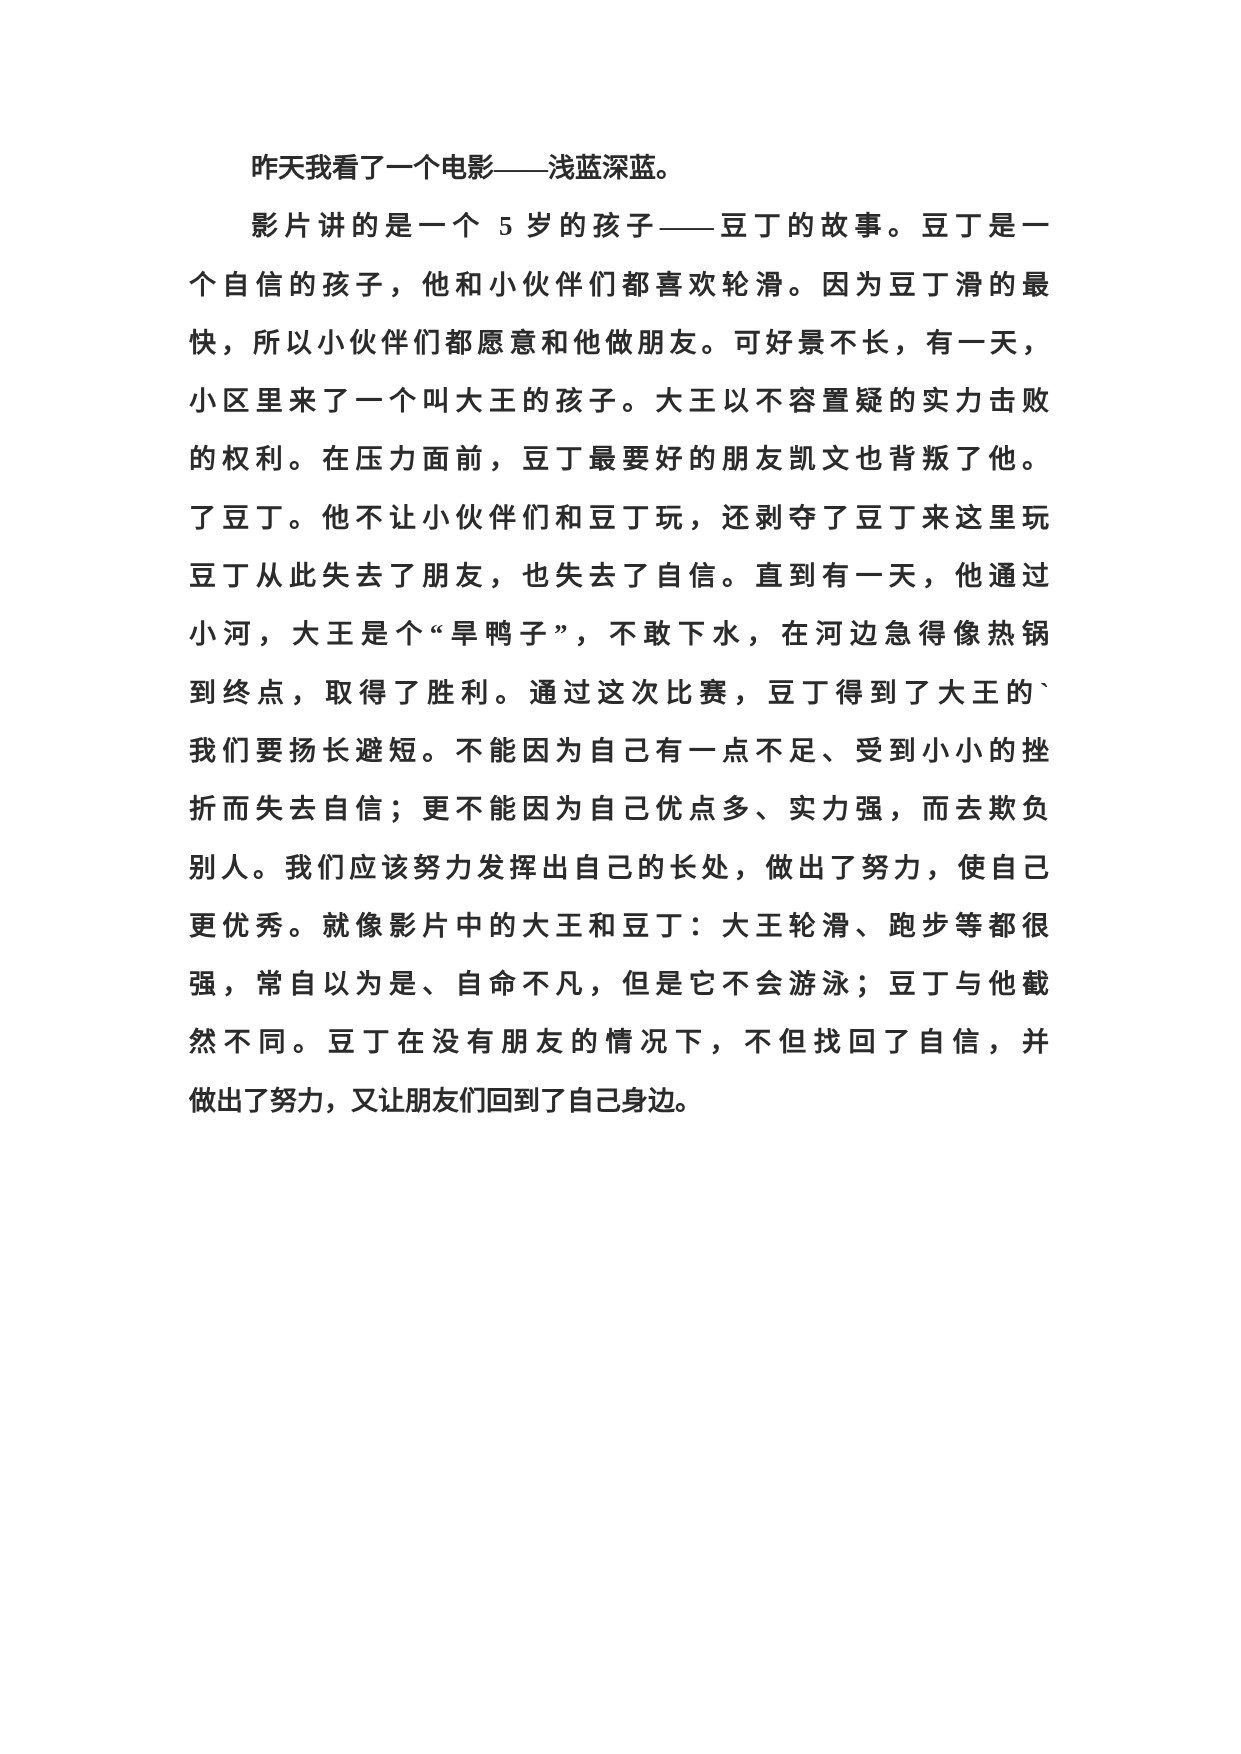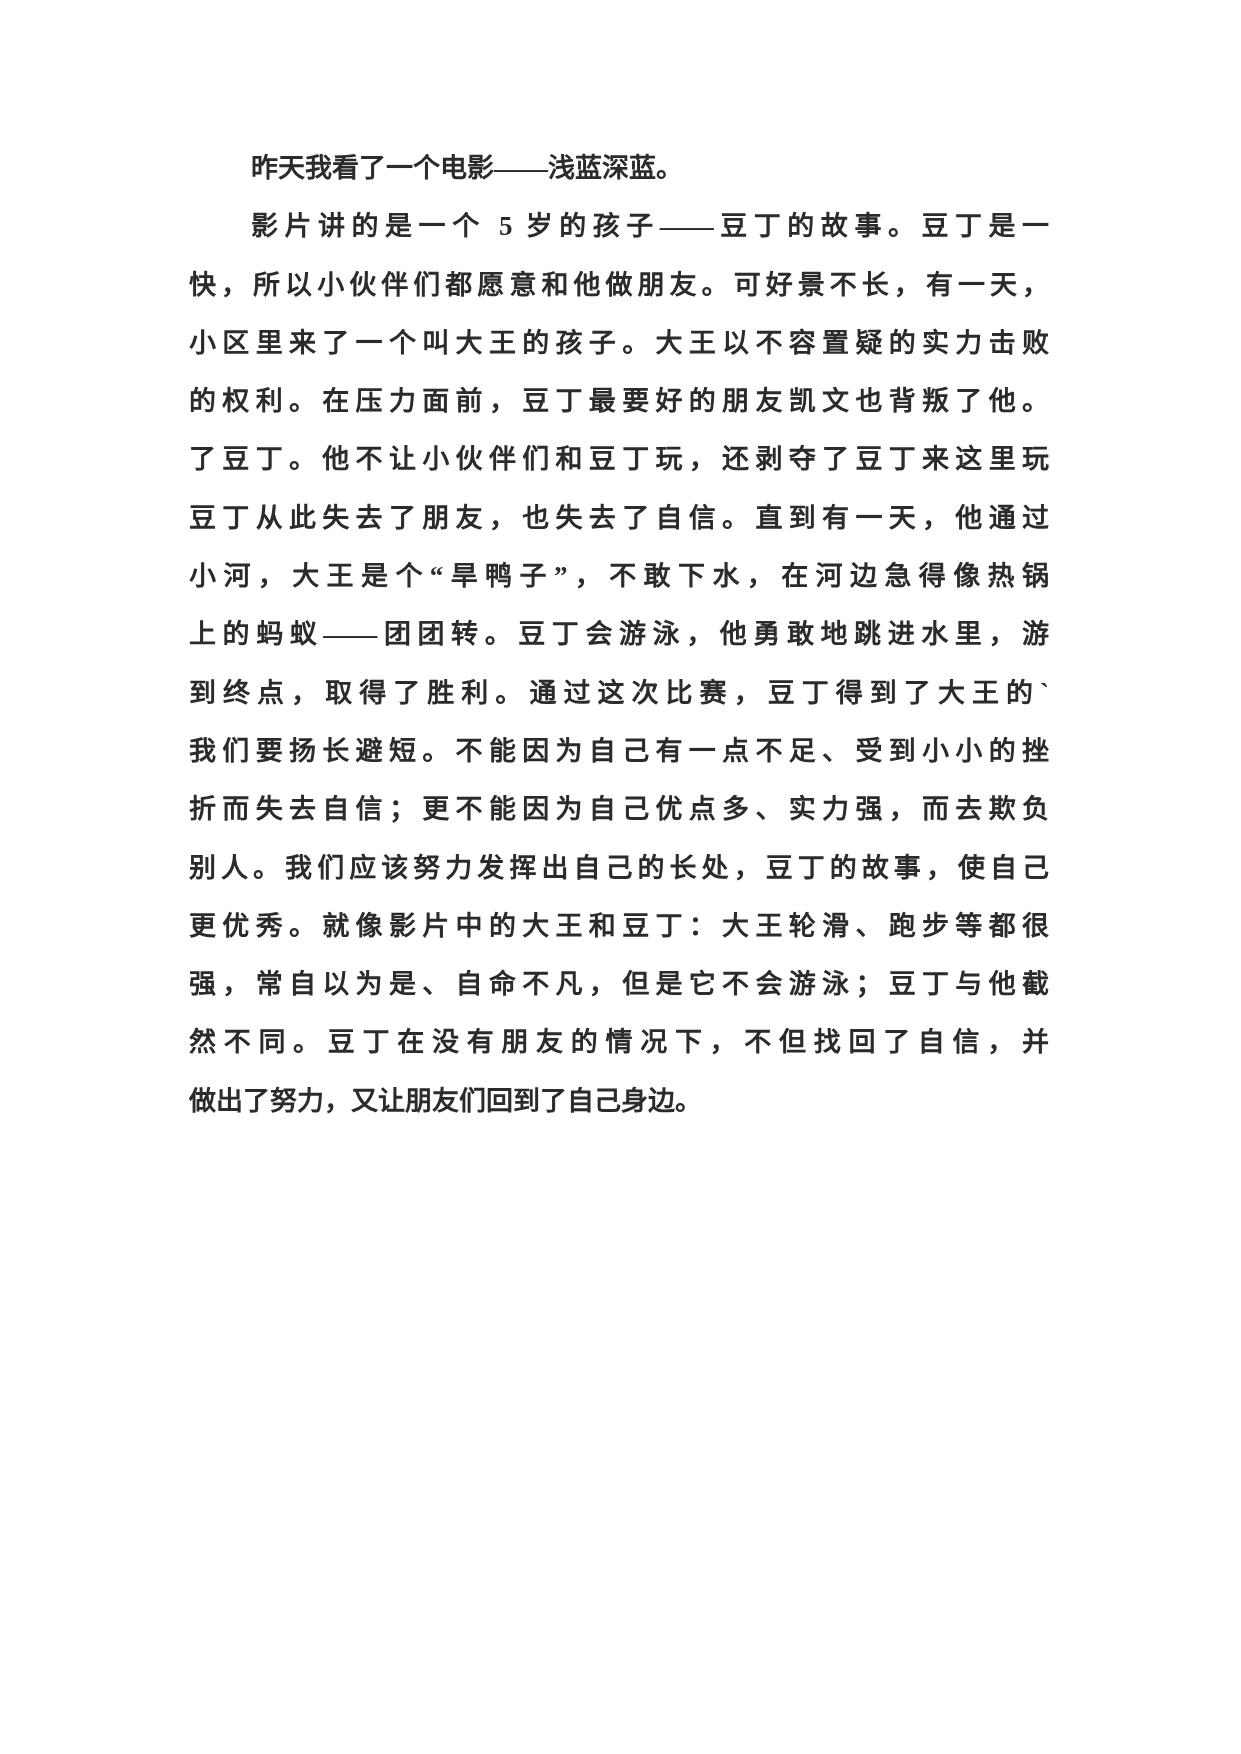--- a/index.html
+++ b/index.html
@@ -54,32 +54,32 @@
 </head>
 <body style="background: rgb(255, 255, 255);">
 
 <div class="page">
   <div class="essay" style="color: rgb(43, 43, 43);">
       <div class="paragraph">
         <div class="line indent">昨天我看了一个电影——浅蓝深蓝。</div>
       </div>
       <div class="paragraph">
         <div class="line indent just">影片讲的是一个 5 岁的孩子——豆丁的故事。豆丁是一</div>
+        <div class="line just">个自信的孩子，他和小伙伴们都喜欢轮滑。因为豆丁滑的最</div>
         <div class="line just">快，所以小伙伴们都愿意和他做朋友。可好景不长，有一天，</div>
         <div class="line just">小区里来了一个叫大王的孩子。大王以不容置疑的实力击败</div>
         <div class="line just">的权利。在压力面前，豆丁最要好的朋友凯文也背叛了他。</div>
         <div class="line just">了豆丁。他不让小伙伴们和豆丁玩，还剥夺了豆丁来这里玩</div>
         <div class="line just">豆丁从此失去了朋友，也失去了自信。直到有一天，他通过</div>
         <div class="line just">小河，大王是个“旱鸭子”，不敢下水，在河边急得像热锅</div>
-        <div class="line just">上的蚂蚁——团团转。豆丁会游泳，他勇敢地跳进水里，游</div>
         <div class="line just">到终点，取得了胜利。通过这次比赛，豆丁得到了大王的`</div>
       </div>
       <div class="paragraph">
         <div class="line just">我们要扬长避短。不能因为自己有一点不足、受到小小的挫</div>
         <div class="line just">折而失去自信；更不能因为自己优点多、实力强，而去欺负</div>
-        <div class="line just">别人。我们应该努力发挥出自己的长处，豆丁的故事，使自己</div>
+        <div class="line just">别人。我们应该努力发挥出自己的长处，做出了努力，使自己</div>
         <div class="line just">更优秀。就像影片中的大王和豆丁：大王轮滑、跑步等都很</div>
         <div class="line just">强，常自以为是、自命不凡，但是它不会游泳；豆丁与他截</div>
         <div class="line just">然不同。豆丁在没有朋友的情况下，不但找回了自信，并</div>
         <div class="line">做出了努力，又让朋友们回到了自己身边。</div>
       </div>
     </div>
 </div>
 
 </body></html>

